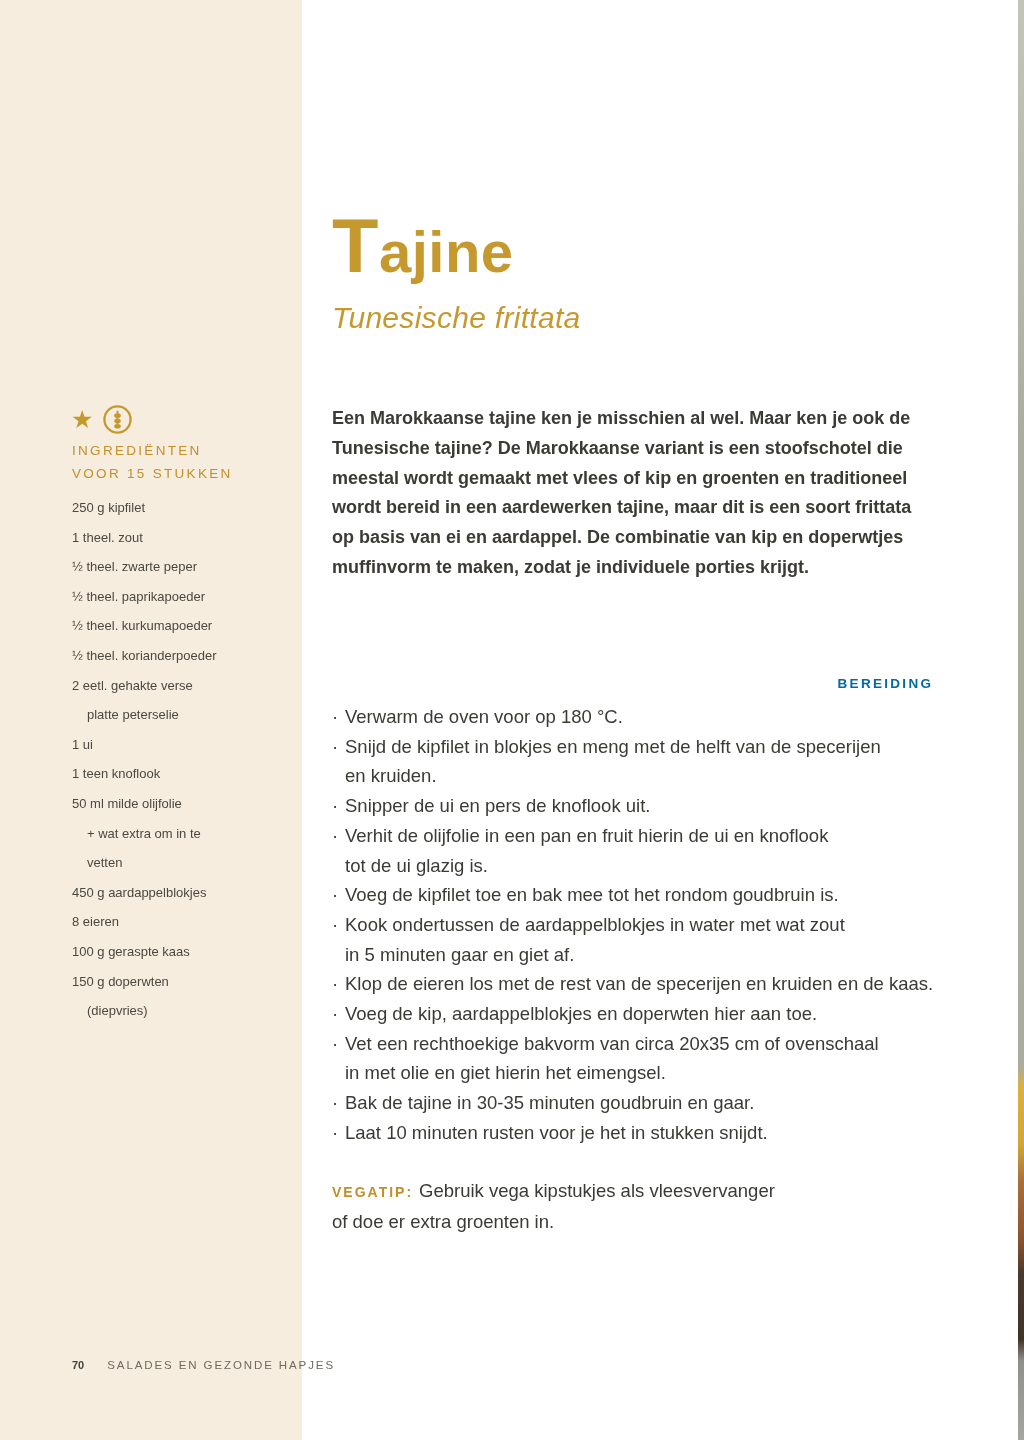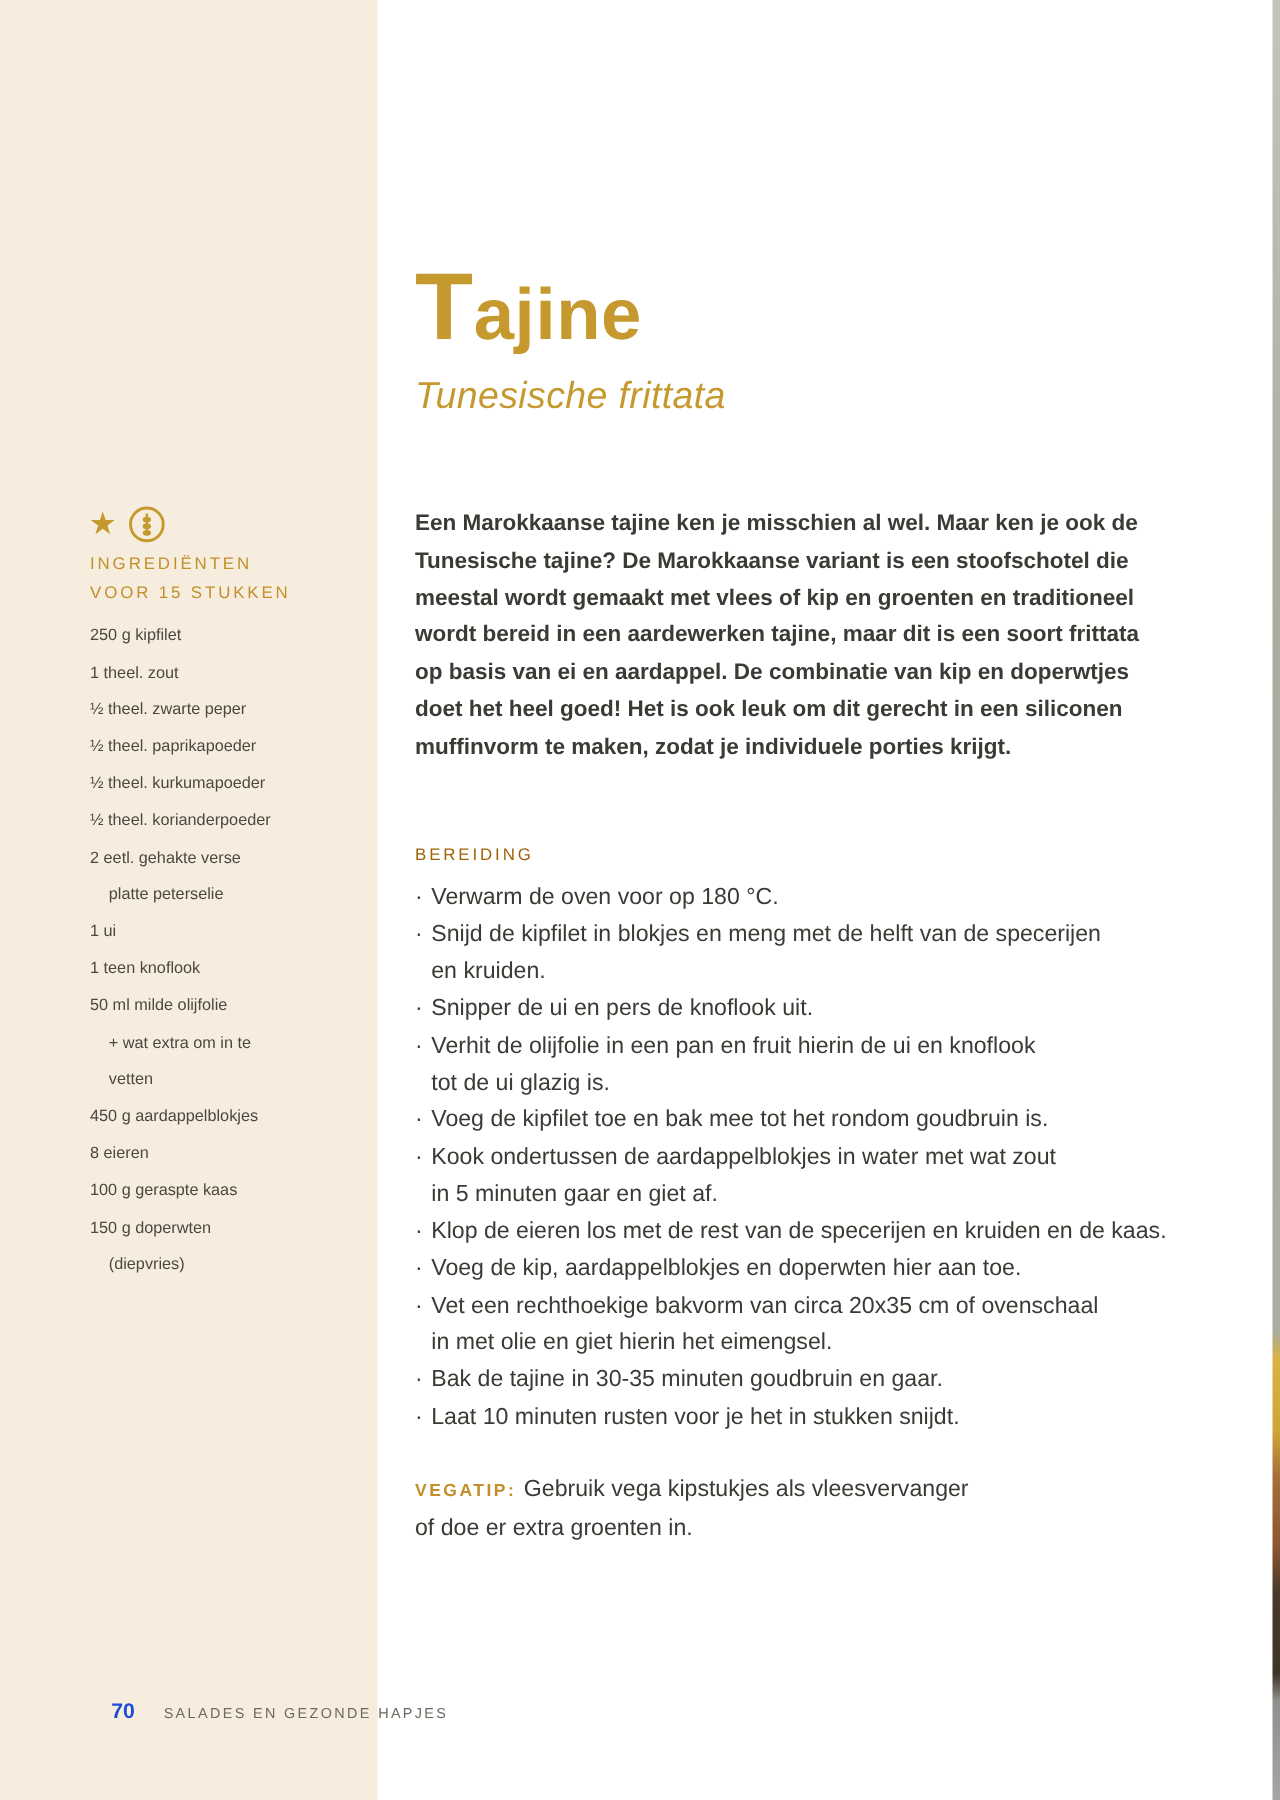--- a/index.html
+++ b/index.html
@@ -27,32 +27,32 @@
   .title-block{position:absolute;left:30px;top:214px;}
   .recipe-title{margin:0;color:#C6992F;font-weight:bold;line-height:64px;letter-spacing:.5px;}
   .recipe-title .t-init{font-size:76px;}
   .recipe-title .t-rest{font-size:58px;}
   .subtitle{color:#C6992F;font-style:italic;font-size:30px;margin-top:8px;letter-spacing:.3px;}
 
   .intro{position:absolute;left:30px;top:404px;font-size:18px;font-weight:bold;
     line-height:29.8px;color:#3B3A35;white-space:nowrap;}
 
   .prep{position:absolute;left:30px;top:676px;}
-  .gold-label{color:#a16207;font-size:13.5px;font-weight:normal;letter-spacing:2.3px;margin:0;}
+  .gold-label{color:#0369a1;font-size:13.5px;font-weight:bold;letter-spacing:2.3px;margin:0;text-align:right;}
   .steps{margin:11px 0 0;padding:0;list-style:none;font-size:18.5px;line-height:29.7px;
     color:#3B3A35;white-space:nowrap;}
   .steps li{display:flex;}
   .steps .bullet{width:13px;flex:none;}
 
   .vegatip{position:absolute;left:30px;top:1176px;font-size:18.5px;line-height:30px;color:#3B3A35;white-space:nowrap;}
   .vegatip .vt-label{color:#C28F2A;font-size:14px;font-weight:bold;letter-spacing:2px;margin-right:6px;}
 
   
   .footer{position:absolute;left:72px;top:1359px;display:flex;align-items:baseline;}
-  .pagenum{font-weight:bold;font-size:17px;color:#1d4ed8;margin-left:17px;}
+  .pagenum{font-weight:bold;font-size:11px;color:#404040;}
   .section{font-size:11.5px;letter-spacing:1.9px;color:#6E6A60;margin-left:23px;}
 
   
   .edge-stripe{position:absolute;right:0;top:0;width:6px;height:1440px;
     background:linear-gradient(to bottom,
       #c3c5ba 0%, #abae9f 30%, #a9ac9e 74%,
       #d9b242 75.5%, #cfa639 79.5%,
       #a86f38 82%, #8a5530 86%,
       #473a2c 88.5%, #3f3428 93%,
       #8f8f8b 94.5%, #a5a5a1 100%);}
@@ -106,21 +106,20 @@
       <h1 class="recipe-title"><span class="t-init">T</span><span class="t-rest">ajine</span></h1>
       <div class="subtitle">Tunesische frittata</div>
     </header>
 
     <section class="intro" id="intro">
         <div>Een Marokkaanse tajine ken je misschien al wel. Maar ken je ook de</div>
         <div>Tunesische tajine? De Marokkaanse variant is een stoofschotel die</div>
         <div>meestal wordt gemaakt met vlees of kip en groenten en traditioneel</div>
         <div>wordt bereid in een aardewerken tajine, maar dit is een soort frittata</div>
         <div>op basis van ei en aardappel. De combinatie van kip en doperwtjes</div>
-        <div>doet het heel goed! Het is ook leuk om dit gerecht in een siliconen</div>
         <div>muffinvorm te maken, zodat je individuele porties krijgt.</div>
       </section>
 
     <section class="prep">
       <h3 class="gold-label">BEREIDING</h3>
       <ul class="steps" id="steps">
           <li>
             <span class="bullet">·</span>
             <span>
               <div>Verwarm de oven voor op 180 °C.</div>

